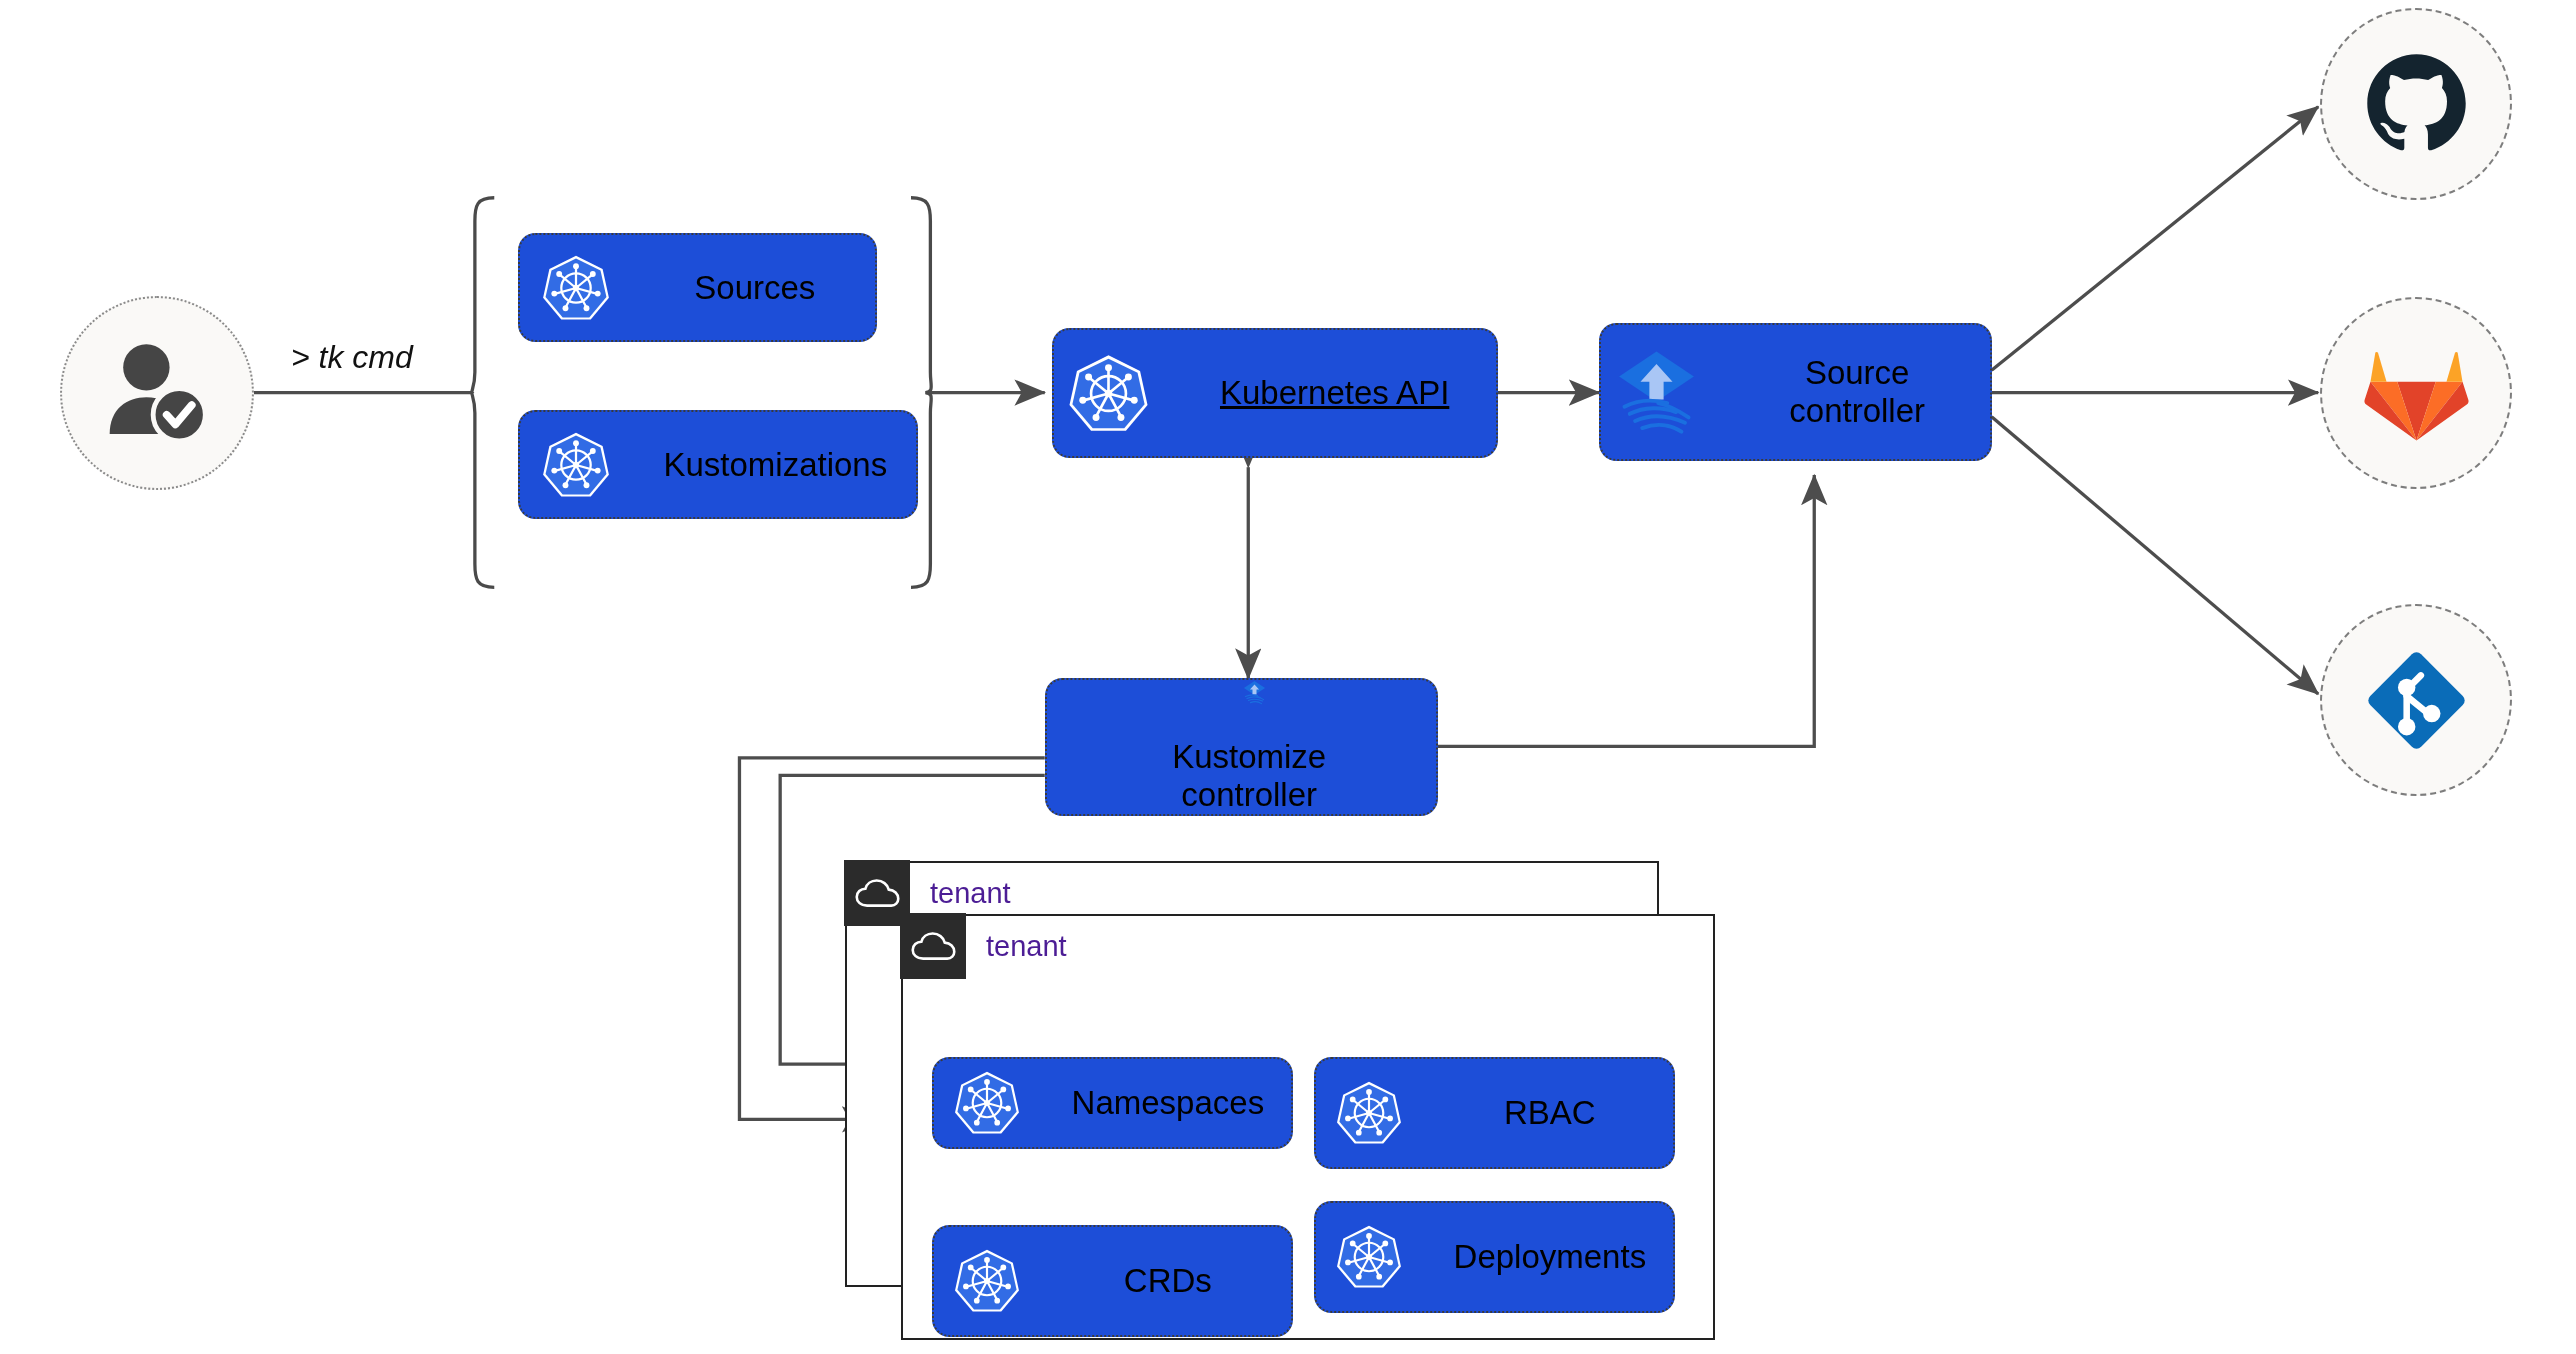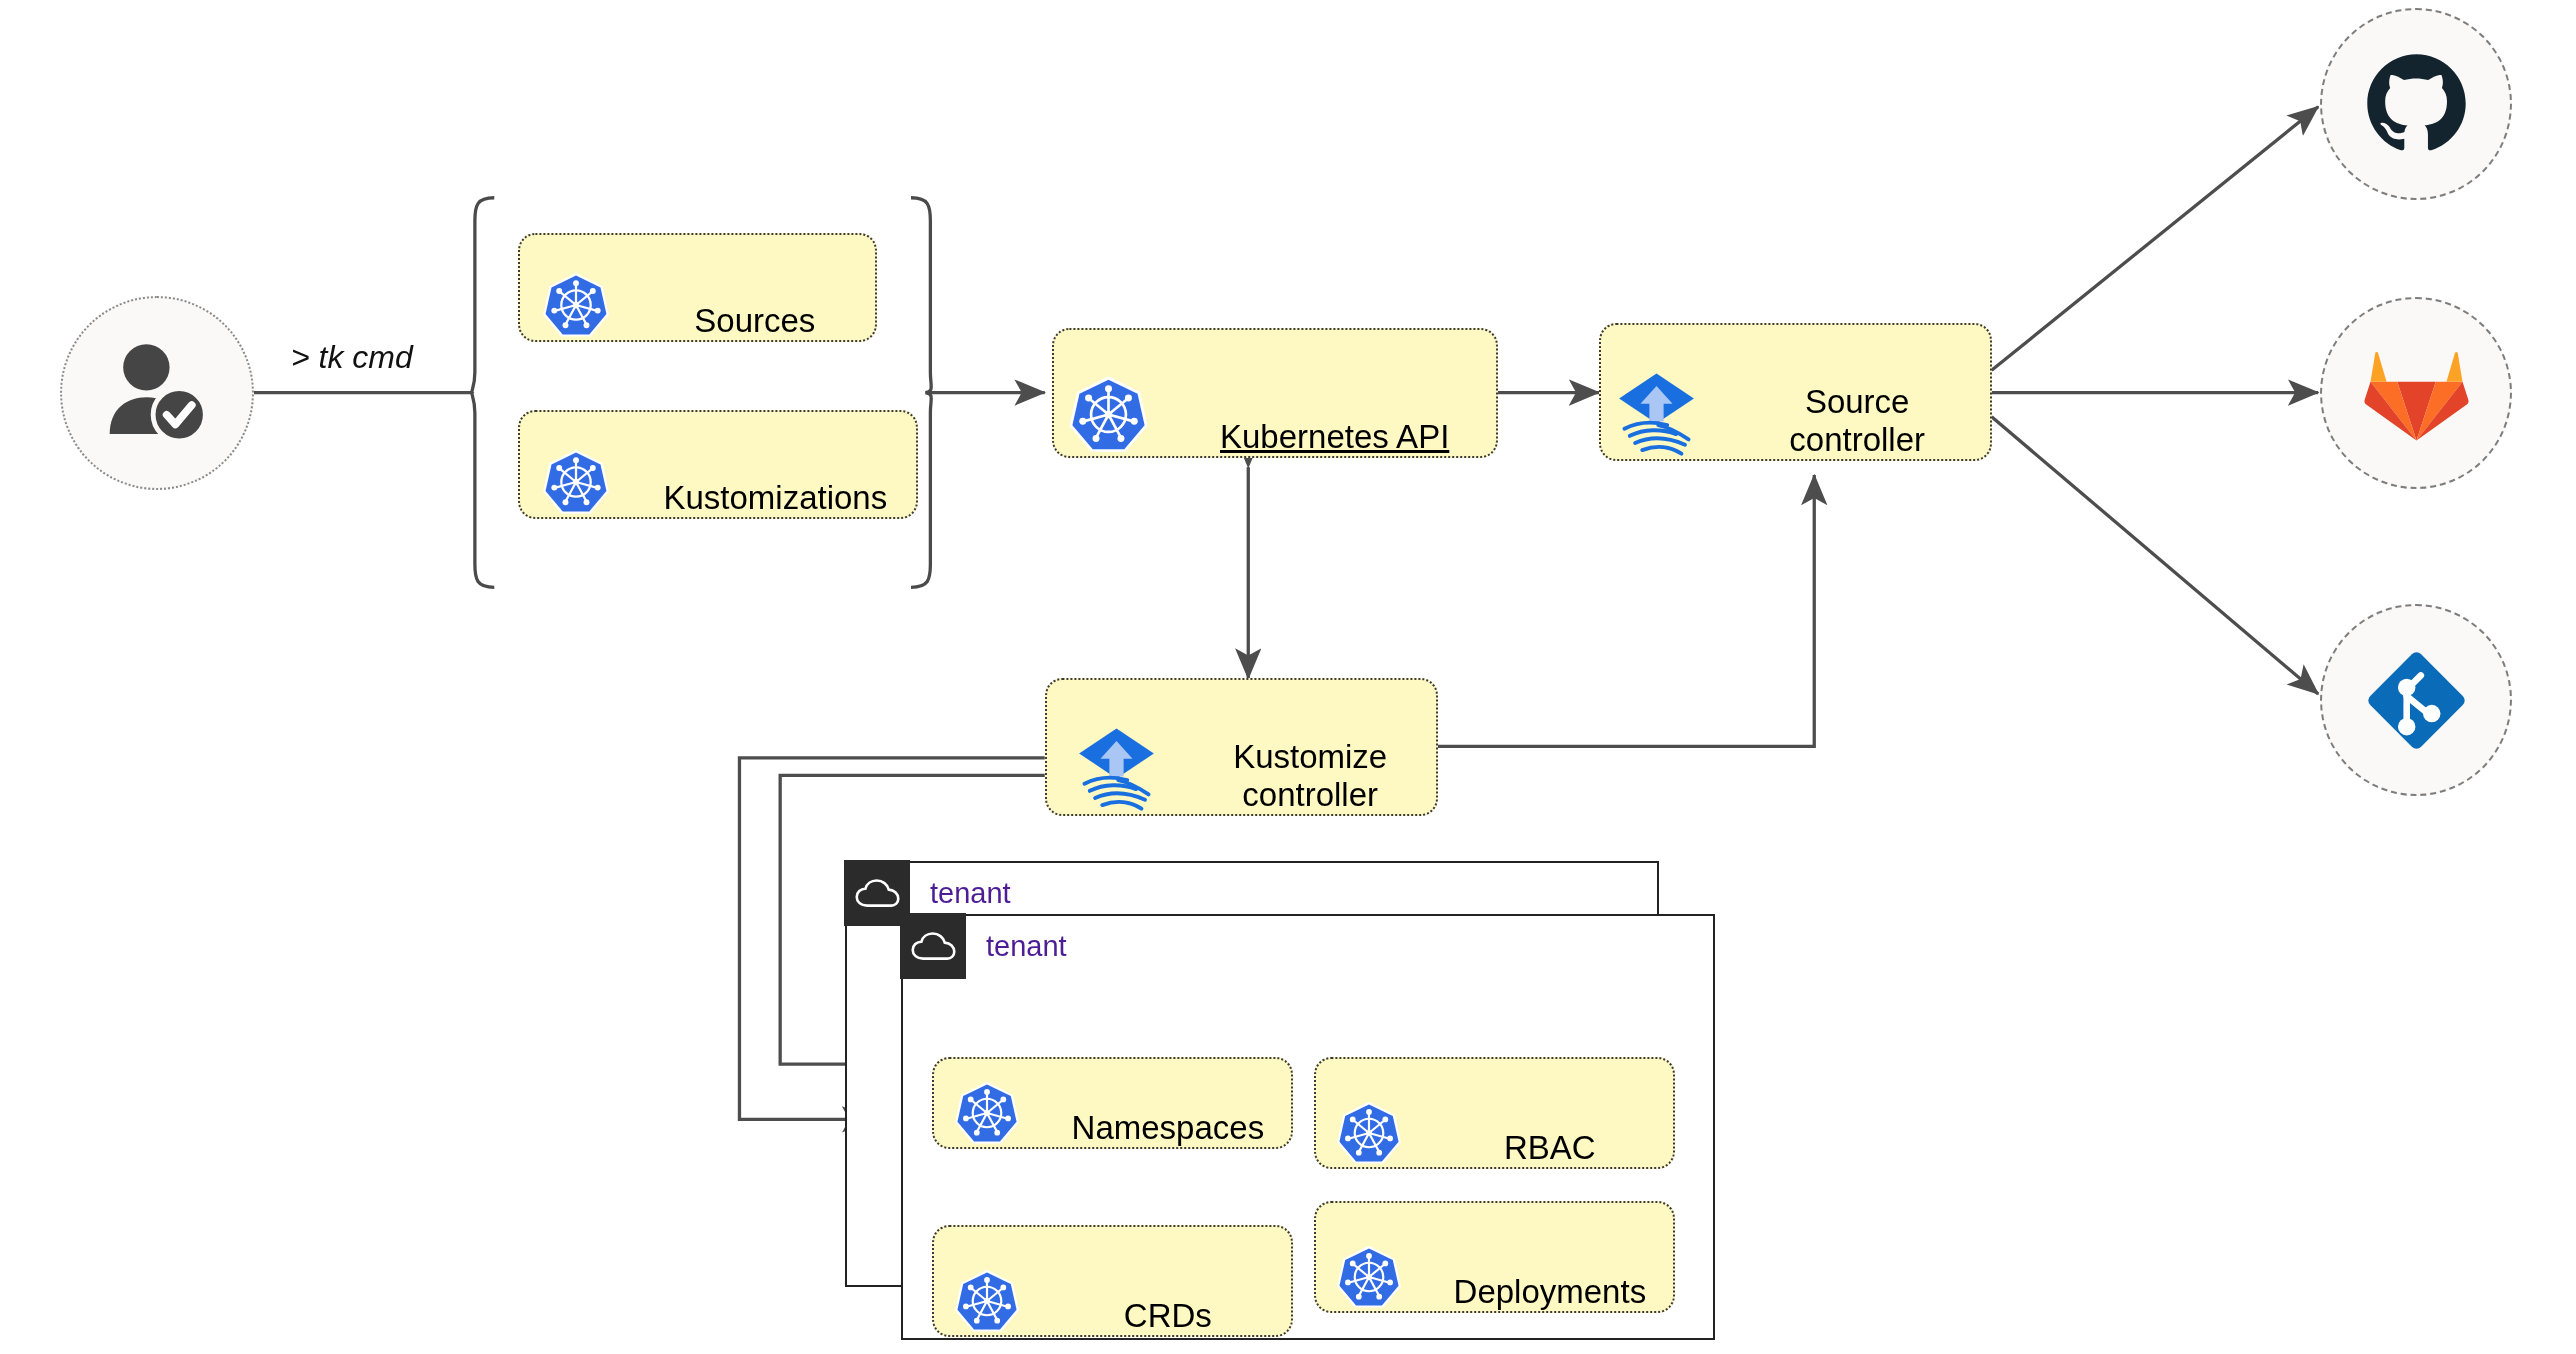--- a/index.html
+++ b/index.html
@@ -13,25 +13,25 @@
     position:relative;
     width:2576px;
     height:1355px;
     background:#ffffff;
     overflow:hidden;
   }
 
   
   .node{
     position:absolute;
-    background:#fef9c3;
+    background:#1d4ed8;
     border:2.9px dotted #3a3a3a;
     border-radius:17.4px;
     display:flex;
-    align-items:flex-end;
+    align-items:center;
     box-sizing:border-box;
     gap:33px;
   }
   .node .label{
     font-size:33px;
     line-height:1.15;
     color:#000;
     text-align:center;
     flex:1;
     padding-right:9.7px;
@@ -245,21 +245,21 @@
         <path d="M34 90 C50 84 66 86 78 94"></path>
         <path d="M52 62 C62 64 74 70 86 78"></path>
       </g>
     </svg>
     <div class="label two-line">
       <span>Source</span><br>
       <span>controller</span>
     </div>
   </div>
 
-  <div class="node" style="left:1045px;top:678px;width:393px;height:138px;padding-left:25px;">
+  <div class="node" style="left:1045px;top:678px;width:393px;height:138px;padding-left:25px;flex-direction:column;">
     <svg class="icon-svg" width="89" height="89" viewBox="0 0 100 100">
       <path d="M50 4 L92 32 L50 60 L8 32 Z" fill="#1a6fe0"></path>
       <path d="M50 18 L68 38 L58 38 L58 58 L42 58 L42 38 L32 38 Z" fill="#a9c6f5"></path>
       <g stroke="#1a6fe0" stroke-width="4.4" fill="none" stroke-linecap="round">
         <path d="M14 66 C30 58 48 58 62 62"></path>
         <path d="M20 74 C36 66 56 66 72 72"></path>
         <path d="M26 82 C44 74 64 76 82 84"></path>
         <path d="M34 90 C50 84 66 86 78 94"></path>
         <path d="M52 62 C62 64 74 70 86 78"></path>
       </g>

